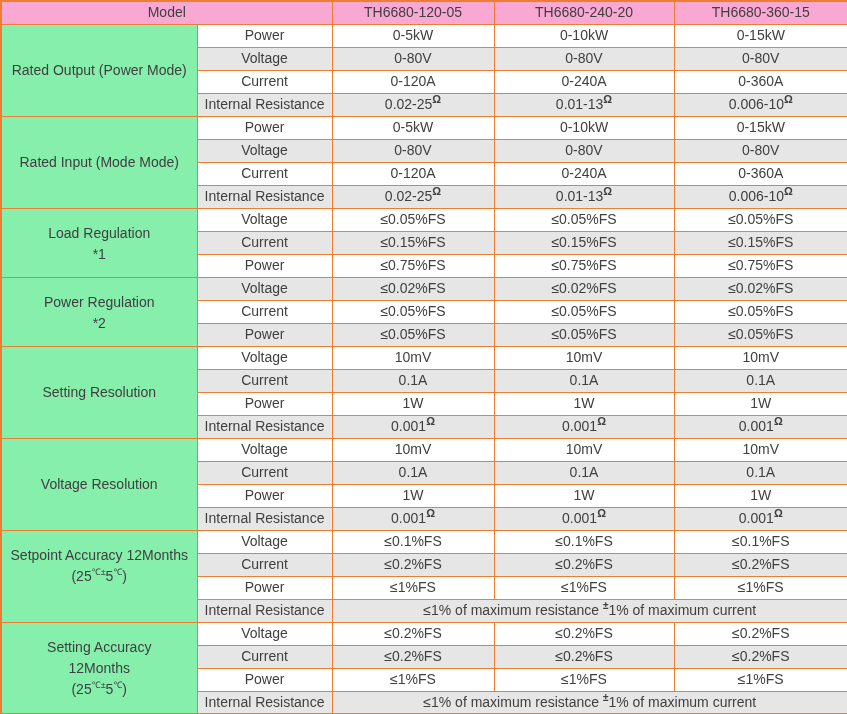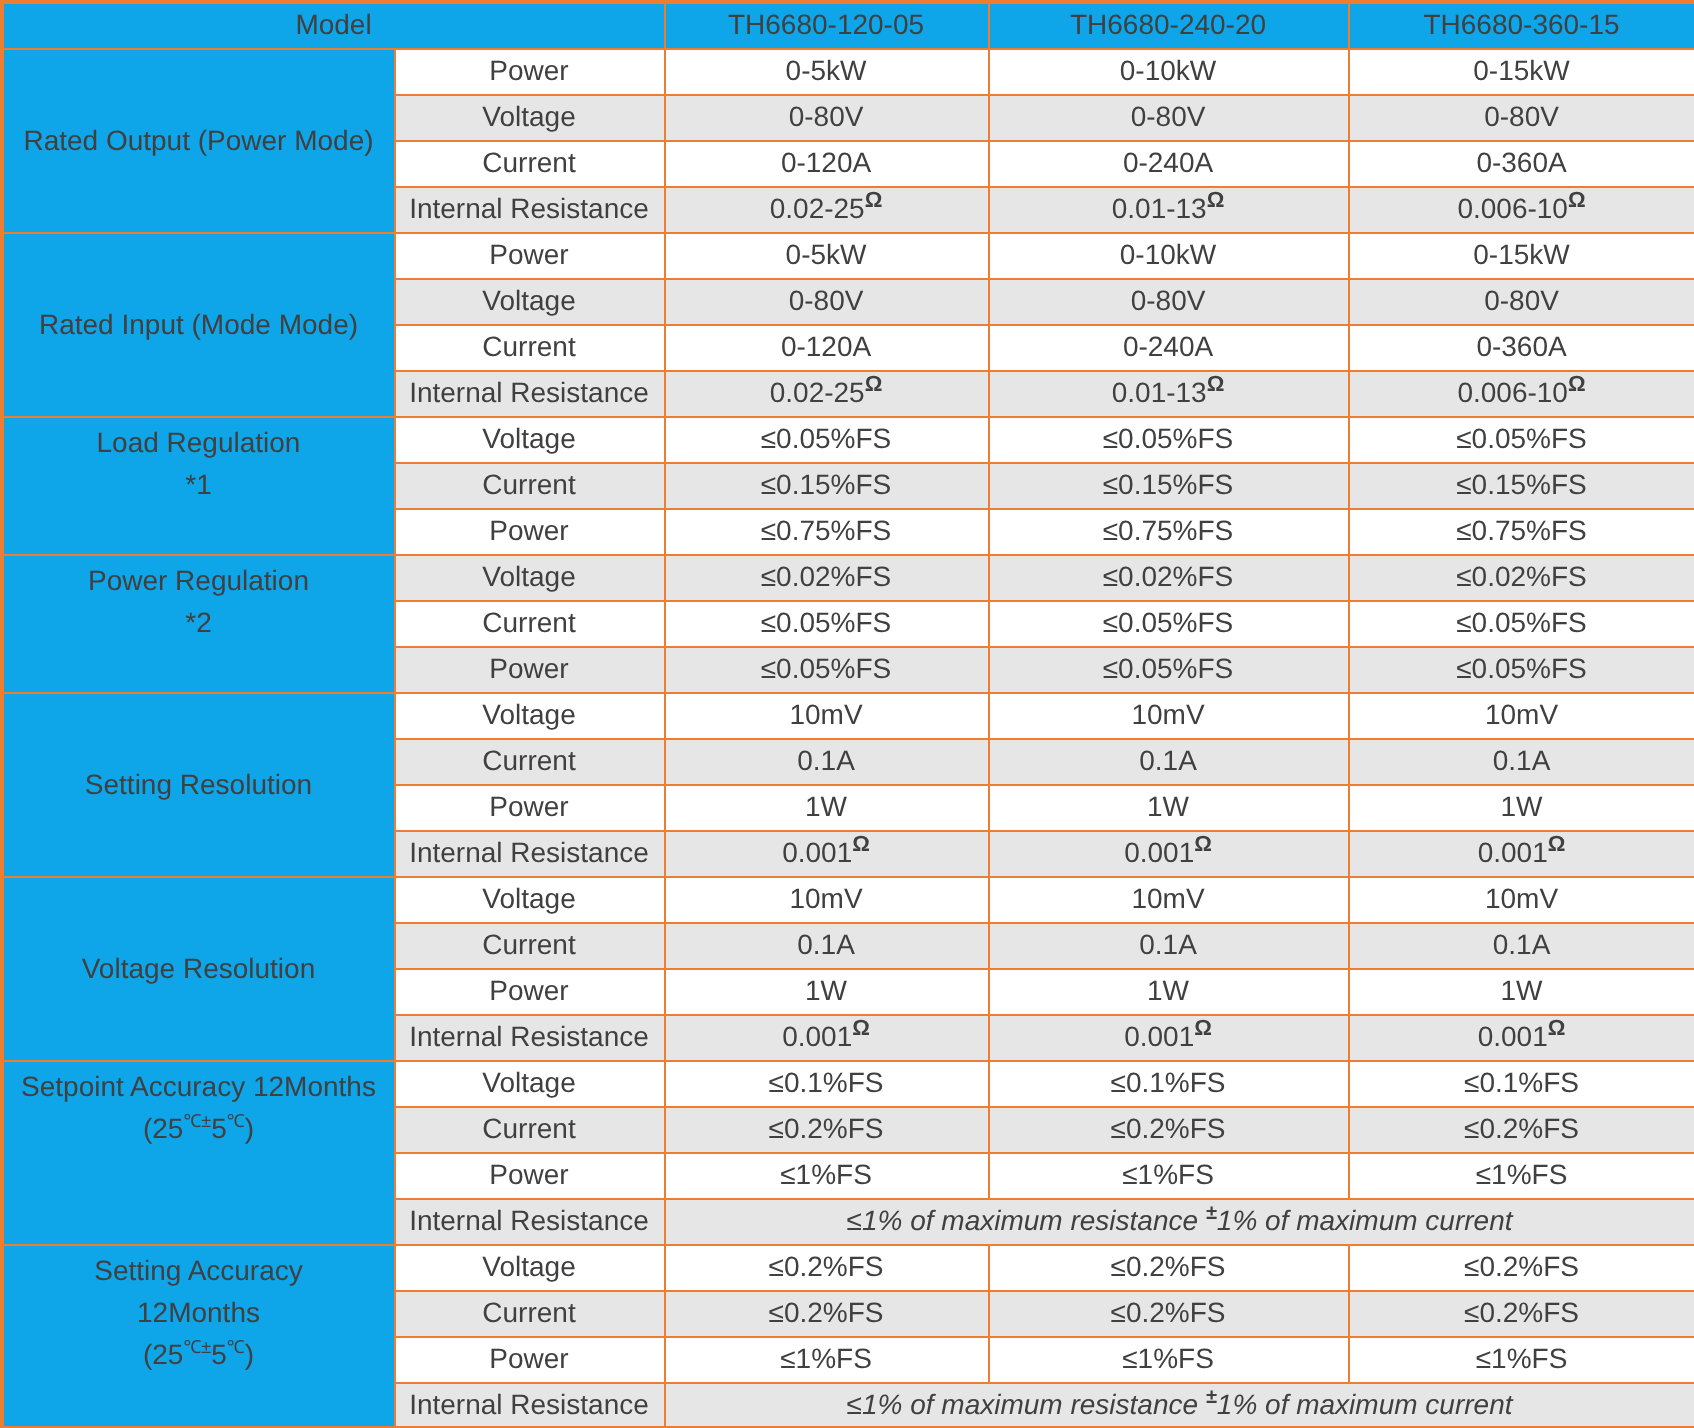--- a/index.html
+++ b/index.html
@@ -21,27 +21,27 @@
     padding: 0 2px;
     font-size: 14px;
     font-weight: 400;
     color: #404040;
     text-align: center;
     vertical-align: middle;
     line-height: 1.2;
     overflow: hidden;
     white-space: nowrap;
   }
-  thead tr { background: #0ea5e9; padding-left: 32px; }
+  thead tr { background: #f9a8d4; padding-left: 32px; }
   tbody tr { background: #ffffff; }
   tbody tr:nth-child(even) { background: #e7e6e6; }
-  td.grp { background: #0ea5e9; white-space: normal; margin-left: 28px; }
-  td.grp.top { vertical-align: top; padding-top: 2px; }
+  td.grp { background: #86efac; white-space: normal; margin-left: 28px; }
+  td.grp.top { vertical-align: top; padding-top: 14px; }
   td.grp div { line-height: 21px; }
-  td.merged { white-space: normal; font-style: italic; }
+  td.merged { white-space: normal; }
   sup { line-height: 0; }
   sup.ohm { font-weight: 700; font-size: 11px; }
   sup.pm  { font-weight: 700; font-size: 10px; }
   .temp sup { font-size: 9px; }
 </style>
 </head>
 <body>
 
 <table class="spec">
   <colgroup>

